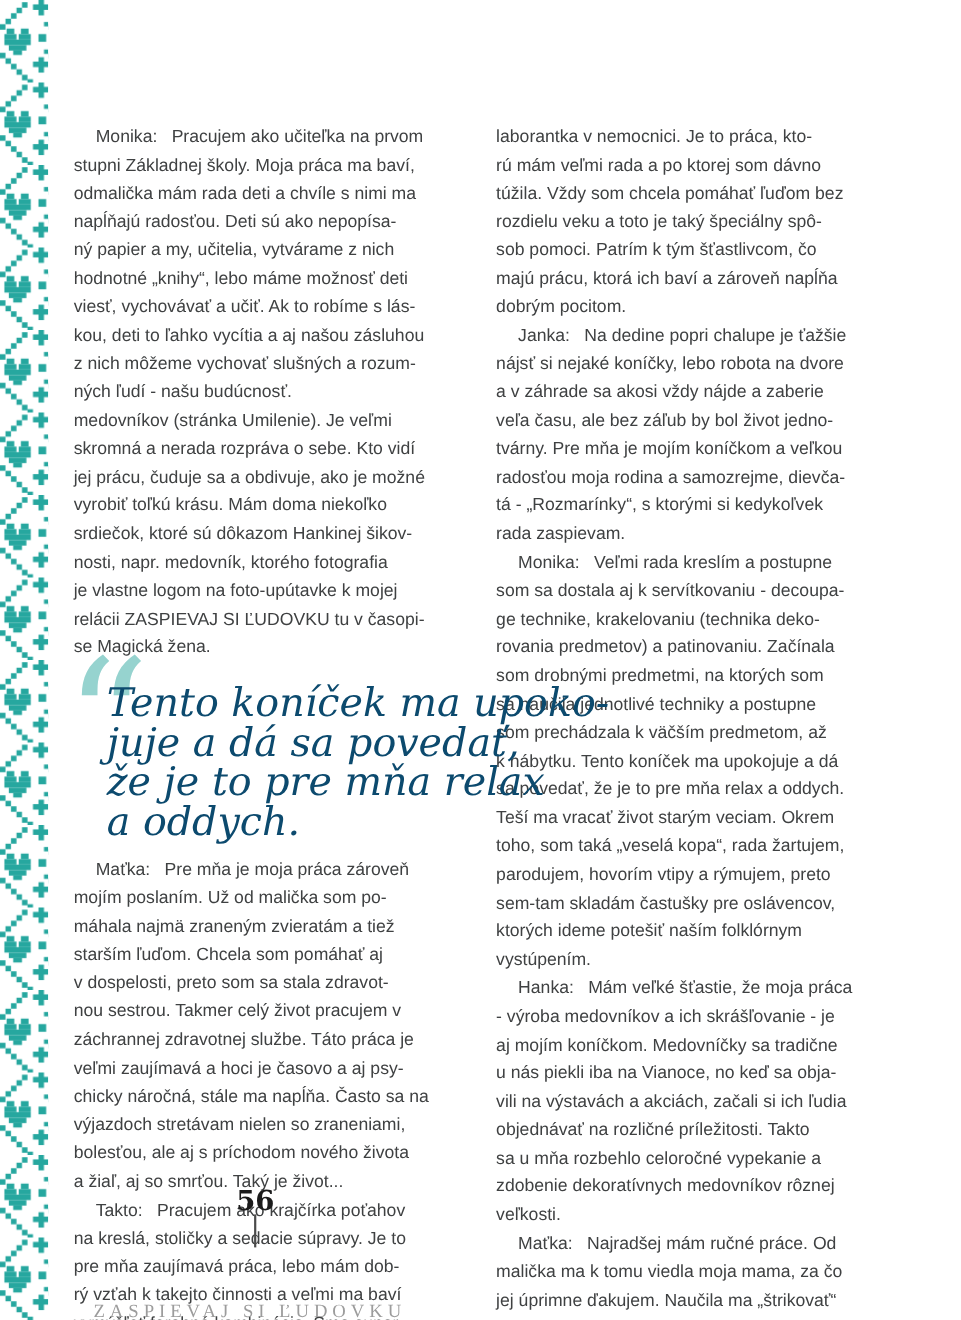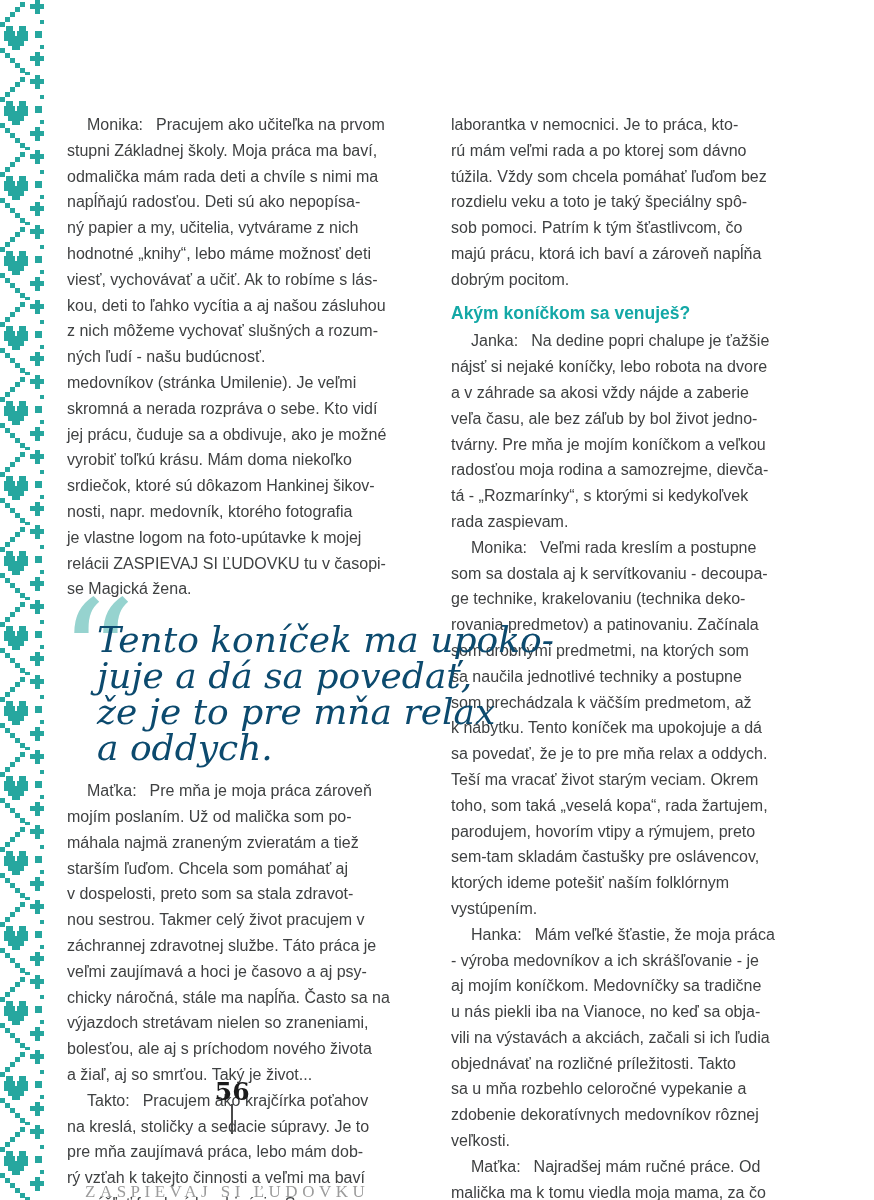--- a/index.html
+++ b/index.html
@@ -140,21 +140,20 @@
 
   <div class="col right">
     <p class="para"><span>laborantka v nemocnici. Je to práca, kto-
 rú mám veľmi rada a po ktorej som dávno
 túžila. Vždy som chcela pomáhať ľuďom bez
 rozdielu veku a toto je taký špeciálny spô-
 sob pomoci. Patrím k tým šťastlivcom, čo
 majú prácu, ktorá ich baví a zároveň napĺňa
 dobrým pocitom.</span></p>
 
-    <div class="q-heading">Akým koníčkom sa venuješ?</div>
 
     <p class="para indent"><span class="speaker">Janka:</span><span>Na dedine popri chalupe je ťažšie
 nájsť si nejaké koníčky, lebo robota na dvore
 a v záhrade sa akosi vždy nájde a zaberie
 veľa času, ale bez záľub by bol život jedno-
 tvárny. Pre mňa je mojím koníčkom a veľkou
 radosťou moja rodina a samozrejme, dievča-
 tá - „Rozmarínky“, s ktorými si kedykoľvek
 rada zaspievam.</span></p>
     <p class="para indent"><span class="speaker">Monika:</span><span>Veľmi rada kreslím a postupne

